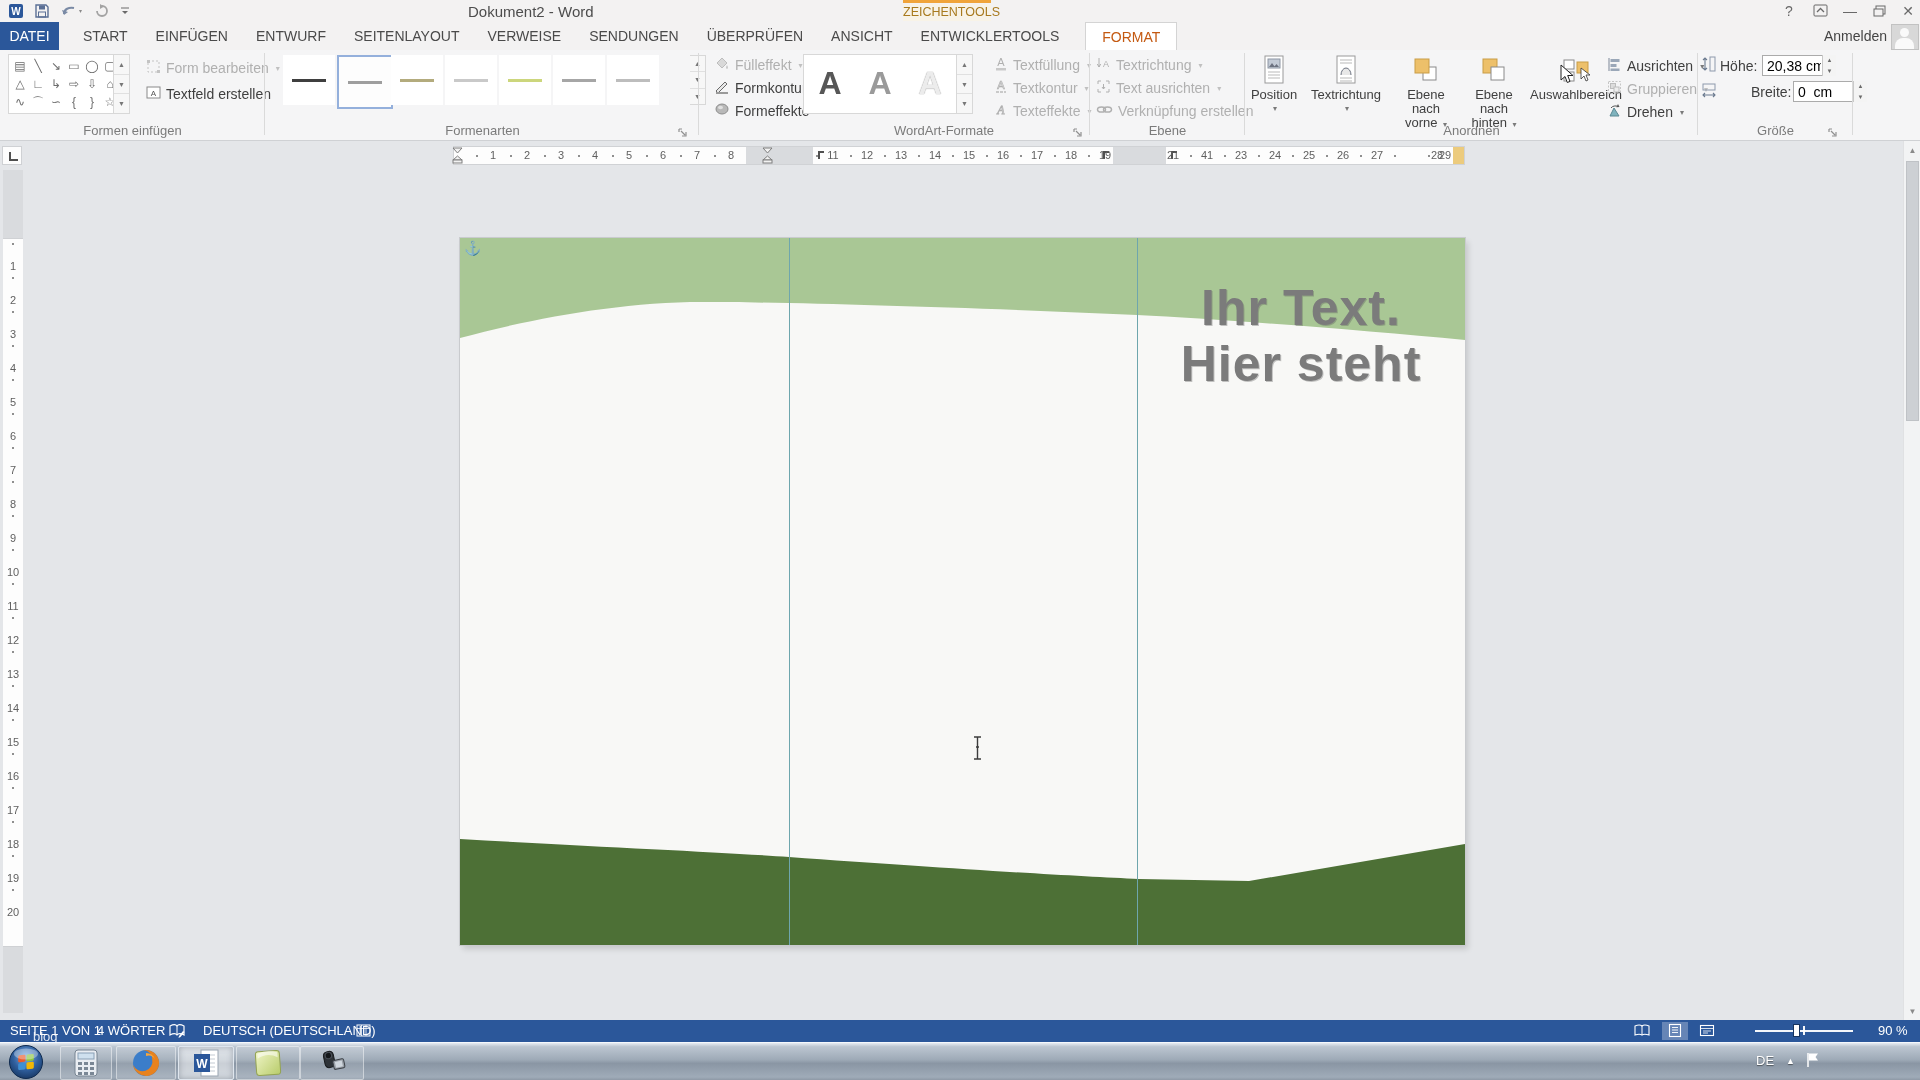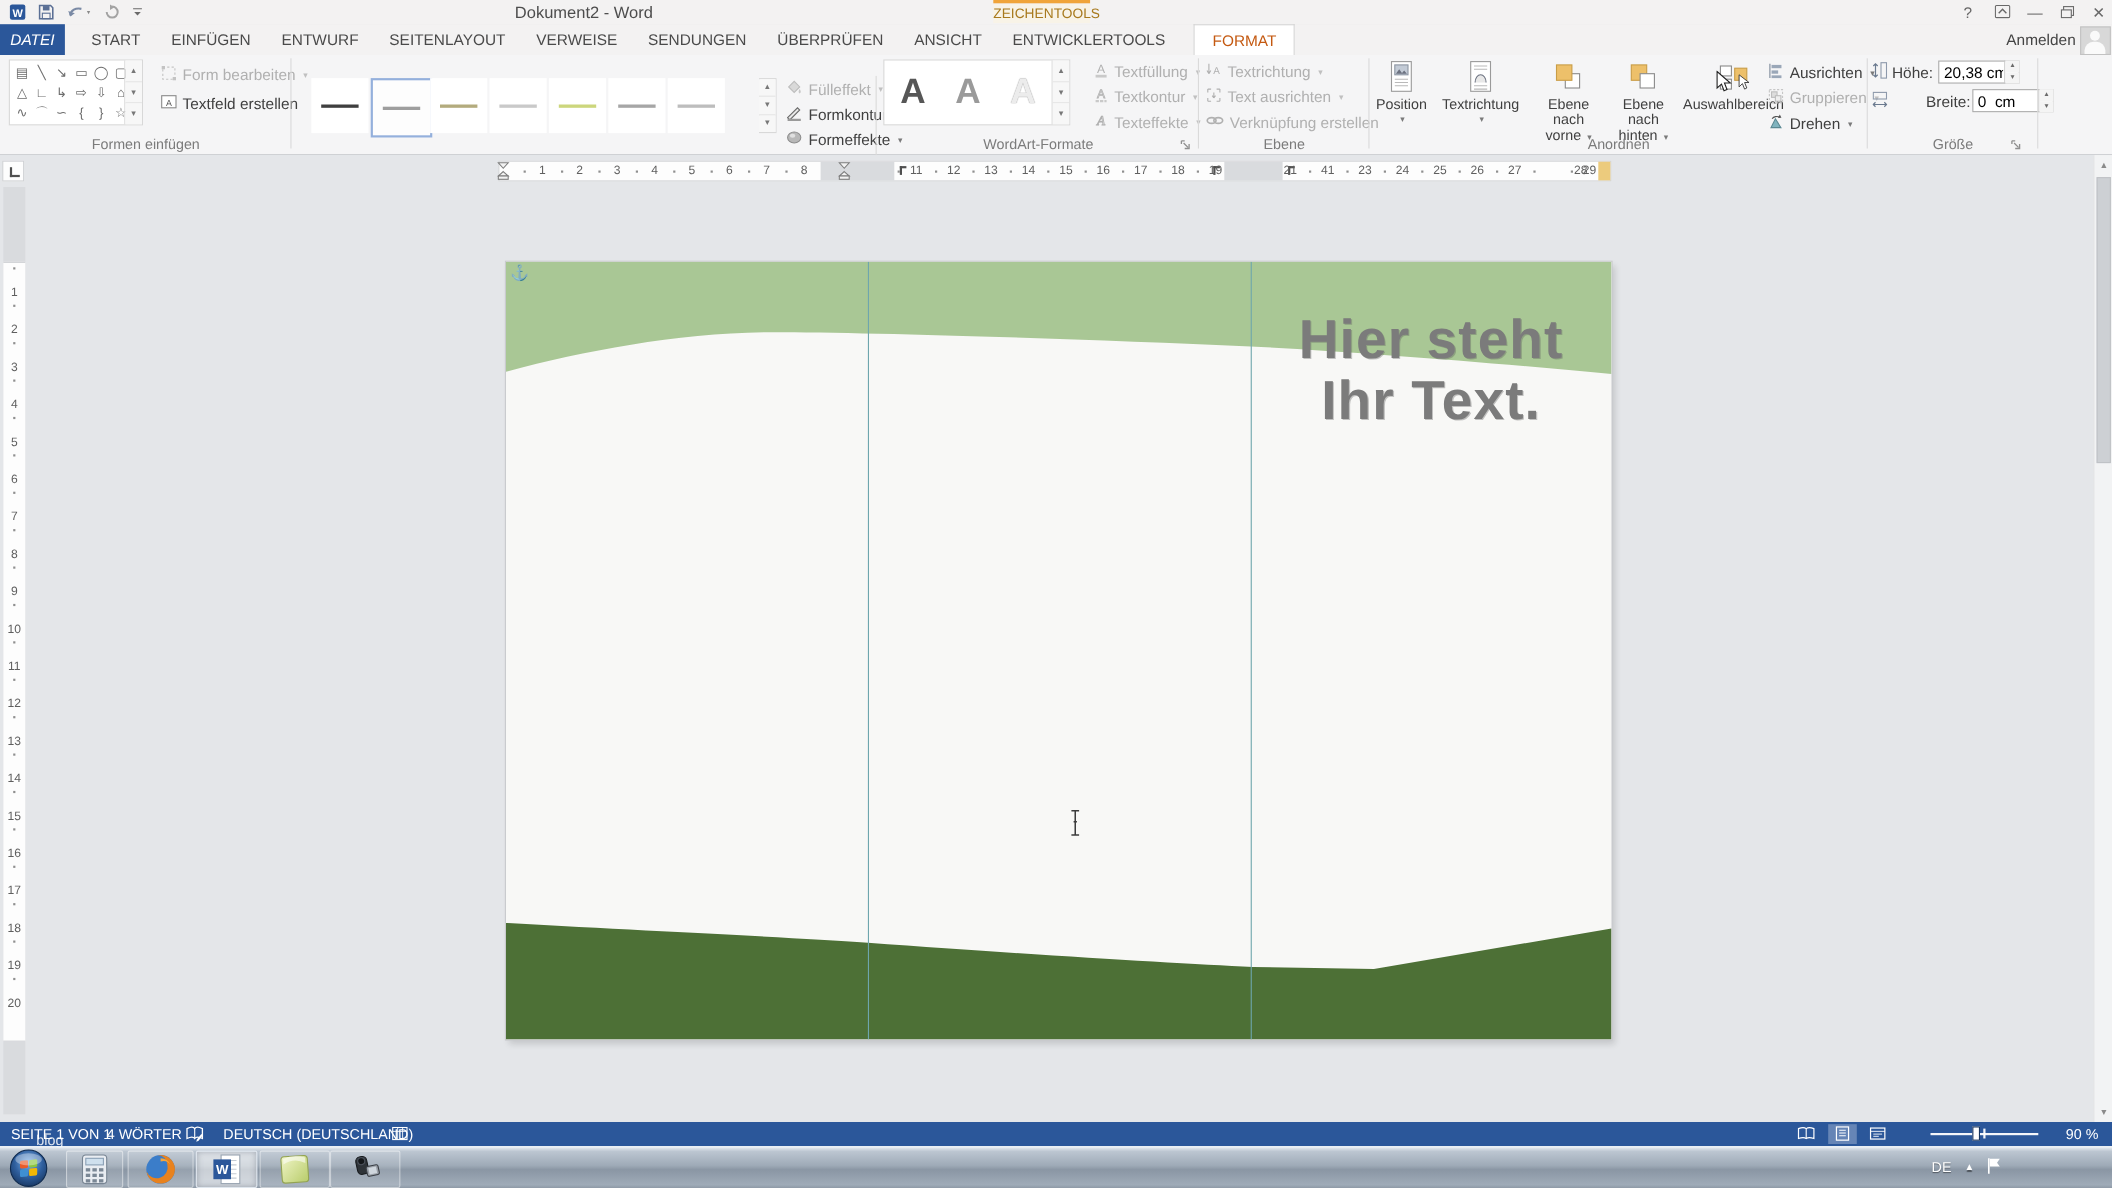--- a/index.html
+++ b/index.html
@@ -10,21 +10,21 @@
   
   .titlebar{position:absolute;left:0;top:0;width:1920px;height:22px;background:#f3f2f2;}
   .qat{position:absolute;left:8px;top:2px;height:18px;display:flex;align-items:center;gap:10px;}
   .qat .ic{display:inline-flex;align-items:center;}
   .apptitle{position:absolute;left:468px;top:3px;font-size:15px;color:#4d4d4d;}
   .ctxstrip{position:absolute;left:903px;top:0;width:88px;height:3px;background:#f0a43a;}
   .ctxlabel{position:absolute;left:903px;top:4px;width:88px;text-align:center;font-size:12.5px;color:#a87a1e;background:#f8f3e7;height:17px;line-height:16px;}
   .winbtn{position:absolute;top:1px;height:19px;display:flex;align-items:center;justify-content:center;color:#696969;font-size:14px;cursor:default;}
   
   .tabbar{position:absolute;left:0;top:22px;width:1920px;height:28px;background:#f3f2f2;display:flex;align-items:stretch;}
-  .tab-file{width:59px;background:#2b579a;color:#fff;font-size:14px;display:flex;align-items:center;justify-content:center;font-style:italic;}
+  .tab-file{width:59px;background:#2b579a;color:#fff;font-size:14px;display:flex;align-items:center;justify-content:center;}
   .tab{padding:0 14px;font-size:14px;color:#4a4a4a;display:flex;align-items:center;}
   .tab-format{margin-left:12px;padding:0 16px;font-size:14px;color:#c45911;background:#fff;border:1px solid #d4d4d4;border-bottom:none;display:flex;align-items:center;}
   .signin{position:absolute;right:33px;top:28px;font-size:14px;color:#444;}
   .avatar{position:absolute;right:1px;top:24px;width:26px;height:24px;background:#d8d8d8;border:1px solid #c2c2c2;overflow:hidden;}
   .av-head{position:absolute;left:8px;top:3px;width:9px;height:9px;border-radius:50%;background:#fafafa;}
   .av-body{position:absolute;left:3px;top:13px;width:19px;height:12px;border-radius:8px 8px 0 0;background:#fafafa;}
   
   .ribbon{position:absolute;left:0;top:50px;width:1920px;height:91px;background:#f5f5f6;border-bottom:1px solid #cfd1d4;box-sizing:border-box;}
   .rgroup{position:absolute;top:0;height:90px;}
   .rgroup:after{content:'';position:absolute;right:0;top:3px;bottom:5px;width:1px;background:#dadada;}
@@ -213,21 +213,21 @@
       <div class="rbtn" style="left:146px;top:34px;">
         <span><svg width="15" height="15">
               <rect x="1" y="2" width="13" height="11" fill="#fff" stroke="#8a8a8a"></rect>
               <text x="7.5" y="11" font-size="8" fill="#555" text-anchor="middle" font-family="Liberation Sans">A</text>
             </svg></span>
         <span>Textfeld erstellen</span>
       </div>
       <div class="glabel">Formen einfügen</div>
     </div>
 
-    <div class="rgroup" style="left:266px;width:531px;margin-top:16px;">
+    <div class="rgroup" style="left:266px;width:433px;">
       <div>
           <div class="swatch" style="left: 17px;">
             <div class="sline" style="background: rgb(63, 63, 63);"></div>
           </div>
           <div class="swatch sel" style="left: 71px;">
             <div class="sline" style="background: rgb(158, 158, 158);"></div>
           </div>
           <div class="swatch" style="left: 125px;">
             <div class="sline" style="background: rgb(179, 171, 125);"></div>
           </div>
@@ -610,22 +610,22 @@
 
   <div class="page">
     <svg width="1005" height="707" style="position:absolute;left:0;top:0;">
       <path d="M0,0 L1005,0 L1005,102 C900,92 760,81 677,77 C520,70 330,64 242,64 C160,64 70,81 0,100 Z" fill="#a9c795"></path>
       <path d="M0,601 C140,609 260,614 329,619 C480,630 610,638 679,641 L789,643 L1005,606 L1005,707 L0,707 Z" fill="#4d7036"></path>
       <line x1="329.5" y1="0" x2="329.5" y2="707" stroke-width="1" stroke="#6ea6ad"></line>
       <line x1="677.5" y1="0" x2="677.5" y2="707" stroke-width="1" stroke="#6ea6ad"></line>
     </svg>
     <span class="anchor">⚓</span>
     <div class="heading" style="color:#7b7b7b;">
+      <div>Ihr Text.</div>
       <div>Hier steht</div>
-      <div>Ihr Text.</div>
     </div>
   </div>
 
   <div class="cursor-ibeam">
     <svg width="13" height="26">
         <path d="M3,2 h7 M6.5,2 v22 M3,24 h7 M5,12 h3" stroke="#3c3c3c" stroke-width="1.4" fill="none"></path>
       </svg>
   </div>
 
   <div class="scrollbar">

